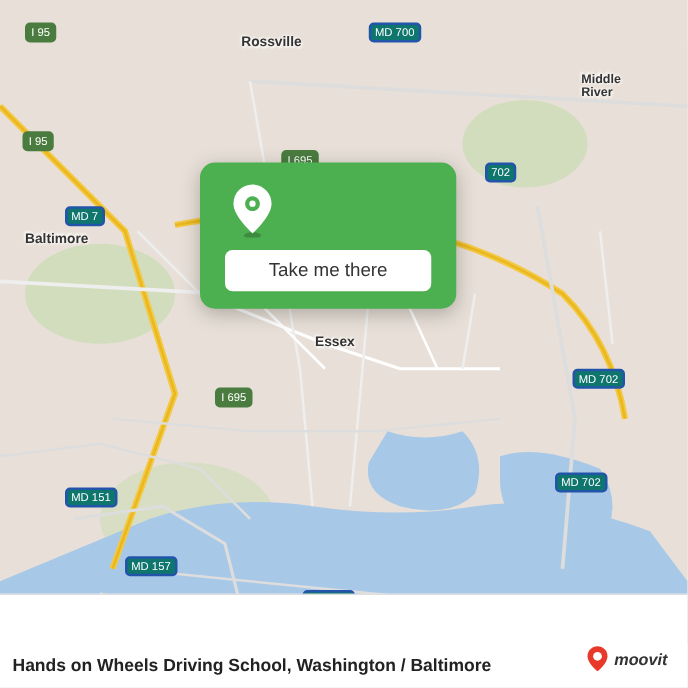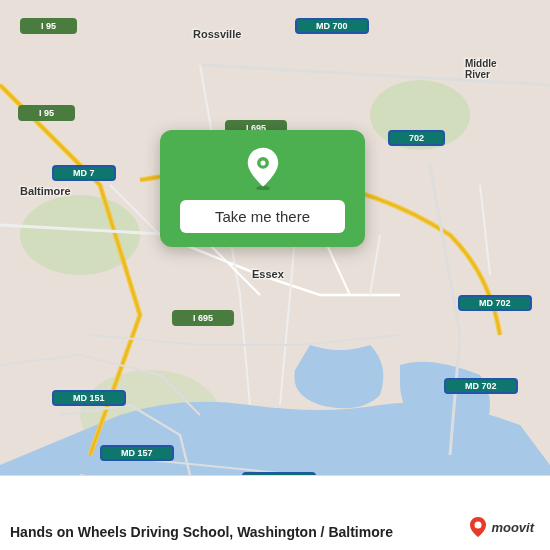--- a/index.html
+++ b/index.html
@@ -28,21 +28,20 @@
     
     #location-card {
       position: absolute;
       top: 130px;
       left: 160px;
       width: 205px;
       background: #4caf50;
       border-radius: 12px;
       display: flex;
       flex-direction: column;
-      align-items: center;
       padding: 16px 20px 14px;
       box-shadow: 0 4px 16px rgba(0,0,0,0.25);
     }
 
     #pin-icon {
       width: 44px;
       height: 44px;
       margin-bottom: 10px;
     }
 
@@ -107,22 +106,22 @@
       font-style: italic;
     }
 
     
     .road-badge {
       position: absolute;
       background: white;
       border: 2px solid #000000;
       border-radius: 4px;
       font-size: 9px;
-      font-weight: bold;
-      padding: 1px 19px;
+      font-weight: normal;
+      padding: 1px 3px;
       color: #000;
       white-space: nowrap;
     }
 
     .road-badge.green {
       background: #4a7c3f;
       color: white;
       border-color: #4a7c3f;
     }
 

